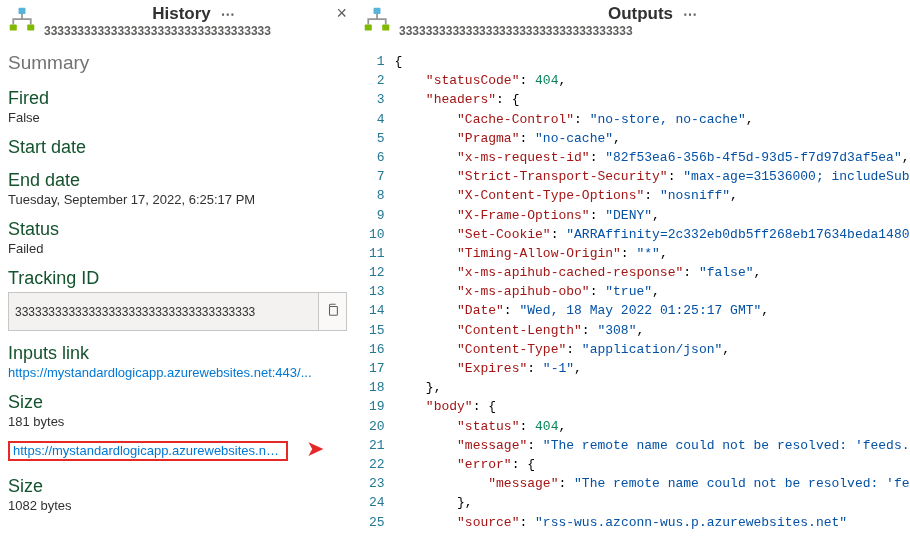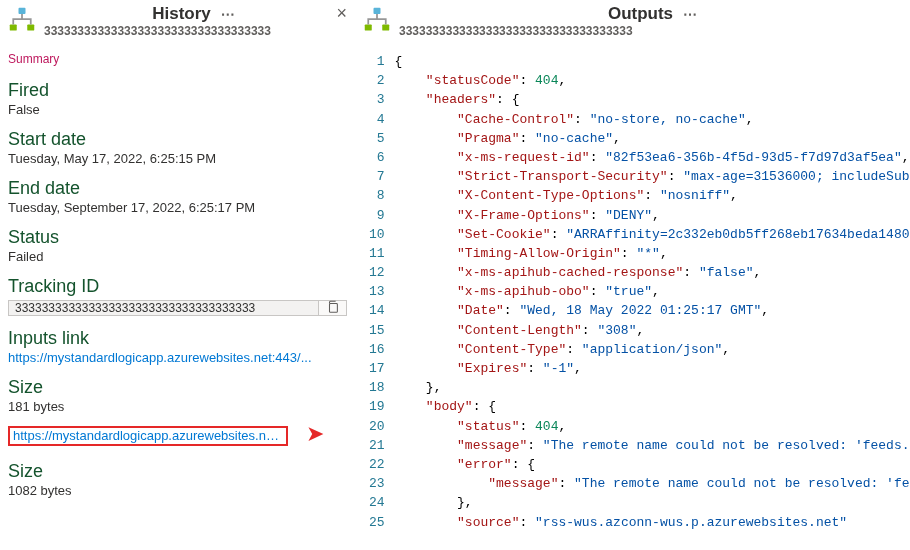--- a/index.html
+++ b/index.html
@@ -48,25 +48,25 @@
     overflow: hidden; text-overflow: ellipsis; font-weight: bold;
   }
   .close-btn {
     position: absolute; top: 4px; right: 8px;
     font-size: 18px; color: #605e5c; cursor: pointer;
     background: none; border: none; line-height: 1;
   }
   .field { margin-bottom: 12px; }
   .field-label { color: #14532d; margin-bottom: 1px; font-size: 18px; }
   .field-value { color: #323130; font-size: 13px; }
-  .summary-label { color: #be185d; margin-bottom: 14px; font-size: 12px; }
+  .summary-label { color: #737373; margin-bottom: 14px; font-size: 19px; }
   .tracking-box {
     display: flex; align-items: center;
     border: 1px solid #c8c6c4; background: #f3f2f1;
-    height: 16px; margin-top: 3px;
+    height: 39px; margin-top: 3px;
   }
   .tracking-box input {
     flex: 1; border: none; background: transparent;
     padding: 2px 6px; font-size: 12px; color: #323130;
     outline: none; font-family: inherit;
   }
   .copy-btn {
     width: 28px; height: 100%; display: flex;
     align-items: center; justify-content: center;
     border-left: 1px solid #c8c6c4; cursor: pointer;
@@ -131,21 +131,20 @@
   </div>
 
   <div class="summary-label">Summary</div>
 
   <div class="field">
     <div class="field-label">Fired</div>
     <div class="field-value">False</div>
   </div>
   <div class="field">
     <div class="field-label">Start date</div>
-    <div class="field-value">Tuesday, May 17, 2022, 6:25:15 PM</div>
   </div>
   <div class="field">
     <div class="field-label">End date</div>
     <div class="field-value">Tuesday, September 17, 2022, 6:25:17 PM</div>
   </div>
   <div class="field">
     <div class="field-label">Status</div>
     <div class="field-value">Failed</div>
   </div>
 

